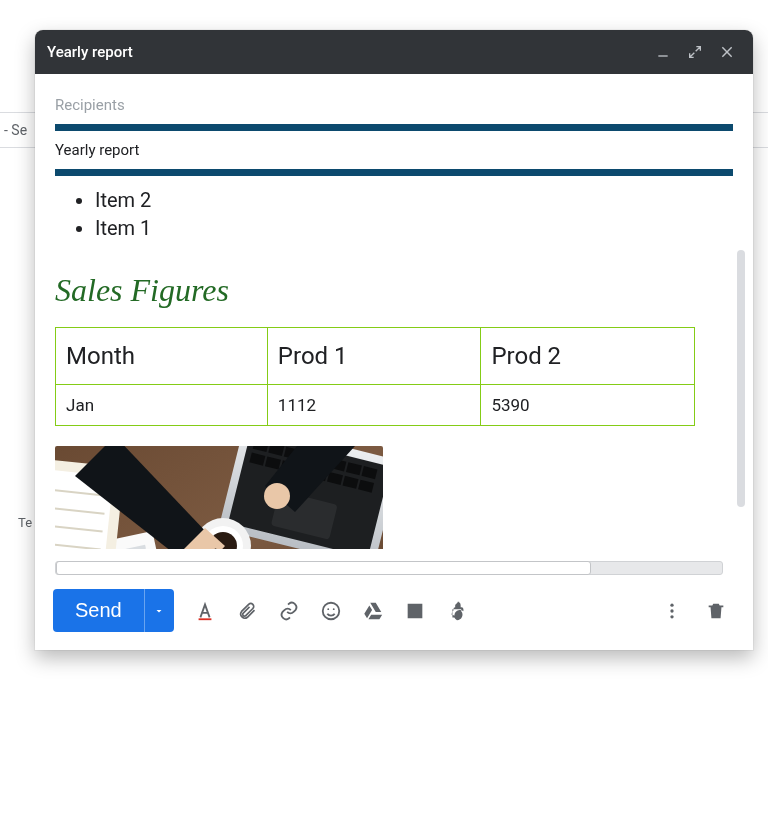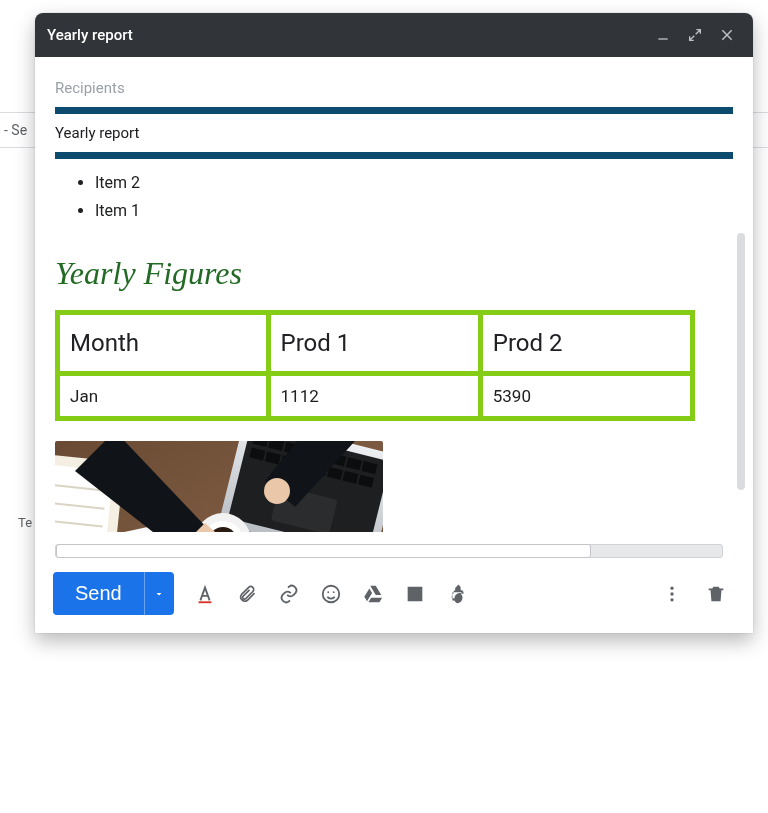--- a/index.html
+++ b/index.html
@@ -1,37 +1,37 @@
 <!DOCTYPE html>
 <html><head>
 <meta charset="utf-8">
 <style>
   html,body{margin:0;padding:0;background:#fff;font-family:Roboto,"Helvetica Neue",Arial,sans-serif;color:#202124}
   .stage{position:relative;width:768px;height:813px;background:#fff;overflow:hidden}
   .bg-bar{position:absolute;left:0;right:0;top:112px;height:34px;border-top:1px solid #dadce0;border-bottom:1px solid #dadce0;font-size:14px;color:#5f6368;display:flex;align-items:center;padding-left:4px}
   .bg-te{position:absolute;left:18px;top:515px;font-size:13px;color:#5f6368}
-  .compose{position:absolute;left:35px;top:13px;width:718px;height:620px;background:#fff;border-radius:8px 8px 0 0;box-shadow:0 8px 20px rgba(0,0,0,.28),0 0 0 1px rgba(0,0,0,.04);display:flex;flex-direction:column;overflow:hidden}
+  .compose{position:absolute;left:35px;top:30px;width:718px;height:620px;background:#fff;border-radius:8px 8px 0 0;box-shadow:0 8px 20px rgba(0,0,0,.28),0 0 0 1px rgba(0,0,0,.04);display:flex;flex-direction:column;overflow:hidden}
   .titlebar{height:44px;background:#313438;color:#fff;display:flex;align-items:center;padding:0 12px}
   .titlebar .title{font-size:15px;font-weight:500}
   .titlebar .spacer{flex:1}
   .tbtn{width:28px;height:28px;display:flex;align-items:center;justify-content:center;margin-left:4px;cursor:pointer;color:#bdc1c6}
   .tbtn svg{display:block}
   .fields{padding:12px 20px 0 20px}
   .field{border-bottom:7px solid #0c4a6e;padding:10px 0;font-size:15px}
   .recipients{color:#9aa0a6}
   .subject{color:#202124}
   .body{flex:1;position:relative;padding:6px 0 0 0;overflow:hidden}
   .body-inner{position:absolute;left:20px;right:30px;top:4px;bottom:0;overflow:auto}
   .fake-scroll-track{position:absolute;top:74px;right:8px;bottom:4px;width:8px}
   .fake-scroll-thumb{position:absolute;top:0;bottom:38px;left:0;right:0;background:#dadce0;border-radius:4px}
   ul.items{margin:6px 0 4px 0;padding-left:40px}
-  ul.items li{font-size:16px;line-height:28px}
+  ul.items li{font-size:20px;line-height:28px}
   .section-title{font-family:"Brush Script MT","Segoe Script","Lucida Handwriting",cursive;color:#236a25;font-size:32px;margin:30px 0 18px 0;font-style:italic}
   table.grid{border-collapse:collapse;width:640px;margin-bottom:20px}
-  table.grid th,table.grid td{border:5px solid #84cc16;text-align:left;font-weight:400}
+  table.grid th,table.grid td{border:1px solid #84cc16;text-align:left;font-weight:400}
   table.grid th{font-size:24px;padding:14px 10px}
   table.grid td{font-size:17px;padding:10px 10px}
   .illust{width:328px;height:206px;border-radius:2px;overflow:hidden}
   .h-scroll{height:12px;background:linear-gradient(#e7e8ea,#e7e8ea);border:1px solid #d0d2d5;border-radius:3px;margin:12px 30px 0 20px;position:relative}
   .h-scroll .th{position:absolute;left:0;top:-1px;bottom:-1px;width:80%;background:#fff;border:1px solid #c3c5c8;border-radius:3px}
   .footer{display:flex;align-items:center;padding:14px 18px 18px 18px;gap:6px}
   .send{display:flex;align-items:stretch;border-radius:4px;overflow:hidden}
   .send-main{background:#1a73e8;color:#fff;font-size:20px;font-weight:500;border:none;padding:10px 22px;cursor:pointer}
   .send-more{background:#1a73e8;color:#fff;border:none;width:30px;border-left:1px solid rgba(255,255,255,.35);cursor:pointer;display:flex;align-items:center;justify-content:center}
   .tools{display:flex;align-items:center;gap:4px;margin-left:6px}
@@ -78,21 +78,21 @@
     <div class="body">
       <div class="fake-scroll-track">
           <div class="fake-scroll-thumb"></div>
         </div>
       <div class="body-inner">
         <ul class="items">
           <li>Item 2</li>
           <li>Item 1</li>
         </ul>
 
-        <div class="section-title">Yearly Figures</div>
+        <div class="section-title">Sales Figures</div>
 
         <table class="grid">
           <tbody>
               <tr>
             <th>Month</th>
             <th>Prod 1</th>
             <th>Prod 2</th>
           </tr>
           <tr>
             <td>Jan</td>

